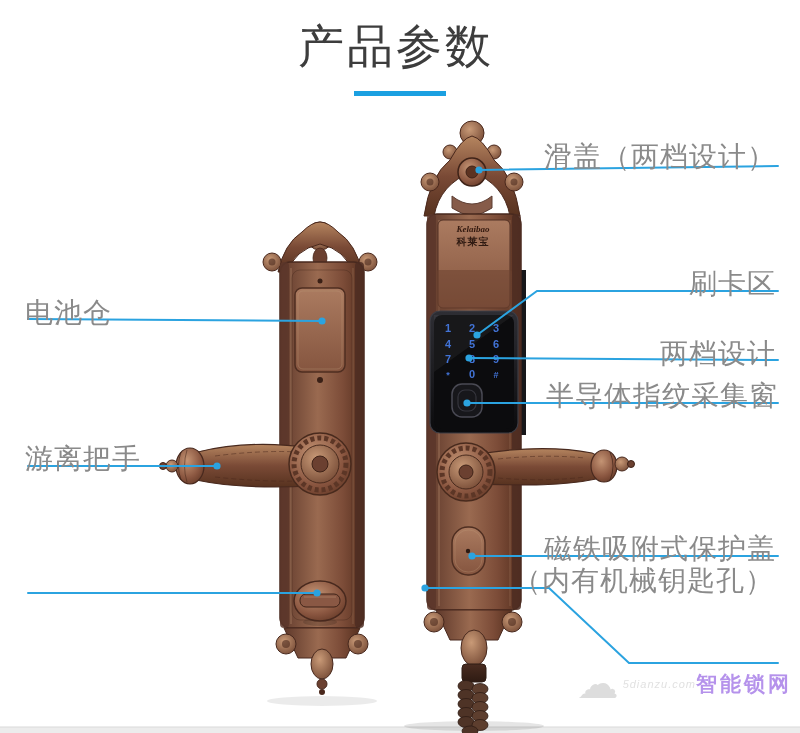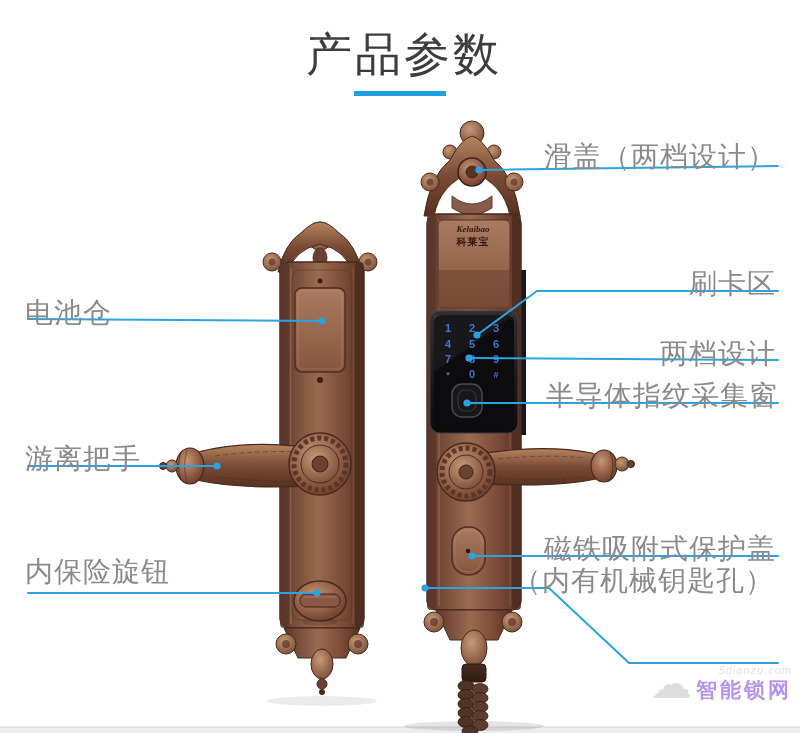--- a/index.html
+++ b/index.html
@@ -1,34 +1,34 @@
 <!DOCTYPE html>
 <html><head>
 <meta charset="utf-8">
 <style>
   html,body{margin:0;padding:0;background:#ffffff;}
   .stage{position:relative;width:800px;height:733px;background:#ffffff;overflow:hidden;
          font-family:"Liberation Sans", sans-serif;}
-  .page-title{position:absolute;top:16px;left:0;width:792px;text-align:center;margin:8px;
+  .page-title{position:absolute;top:16px;left:0;width:792px;text-align:center;margin:0;
     font-size:46px;font-weight:400;color:#3d3d3d;letter-spacing:3px;}
   .title-underline{position:absolute;top:91px;left:354px;width:92px;height:5px;background:#1ba0e1;}
   svg.layer{position:absolute;left:0;top:0;}
   .lbl{position:absolute;font-size:28px;color:#8a8a8a;letter-spacing:1px;white-space:nowrap;}
   .lbl.r{text-align:right;}
   .callout-stroke{stroke:#2ba3e0;stroke-width:2;fill:none;stroke-linecap:round;}
   .callout-dot{fill:#2ba3e0;stroke:none;}
   .kd{fill:#4273d6;font-family:"Liberation Sans",sans-serif;font-size:11px;font-weight:bold;text-anchor:middle;}
   .kd.small{font-size:9px;}
   .brandScript{fill:#33190f;font-size:9px;font-style:italic;font-weight:bold;text-anchor:middle;
     font-family:"Liberation Serif",serif;}
   .brandName{fill:#2f1a12;font-size:10px;font-weight:bold;text-anchor:middle;letter-spacing:1px;
     font-family:"Liberation Sans",sans-serif;}
   .watermark{position:absolute;right:8px;top:662px;display:flex;align-items:center;opacity:.5;}
   .wm-cloud{font-size:42px;color:#bdbdbd;line-height:44px;margin-right:4px;}
-  .wm-col{display:flex;flex-direction:column;align-items:flex-end;}
+  .wm-col{display:flex;flex-direction:row;align-items:center;}
   .wm-site{font-size:11px;font-style:italic;color:#c3c3c3;letter-spacing:1px;}
   .wm-name{font-size:21px;font-weight:bold;color:#6d28d9;letter-spacing:3px;}
 </style>
 </head>
 <body>
 
 <div class="stage">
 
   <h1 class="page-title">产品参数</h1>
   <div class="title-underline"></div>
@@ -262,21 +262,20 @@
       <circle cx="477" cy="335" r="3.6"></circle>
       <circle cx="469" cy="358" r="3.6"></circle>
       <circle cx="467" cy="403" r="3.6"></circle>
       <circle cx="472" cy="556" r="3.6"></circle>
       <circle cx="425" cy="588" r="3.6"></circle>
     </g>
   </svg>
 
   <div class="lbl" style="left:25px;top:294px">电池仓</div>
   <div class="lbl" style="left:25px;top:440px">游离把手</div>
-  <div class="lbl" style="left:25px;top:553px">内保险旋钮</div>
   <div class="lbl r" style="right:24px;top:138px">滑盖（两档设计）</div>
   <div class="lbl r" style="right:24px;top:265px">刷卡区</div>
   <div class="lbl r" style="right:24px;top:335px">两档设计</div>
   <div class="lbl r" style="right:22px;top:377px">半导体指纹采集窗</div>
   <div class="lbl r" style="right:24px;top:530px">磁铁吸附式保护盖</div>
   <div class="lbl r" style="right:26px;top:562px">（内有机械钥匙孔）</div>
 
   <div class="watermark">
     <span class="wm-cloud">☁</span>
     <span class="wm-col">

